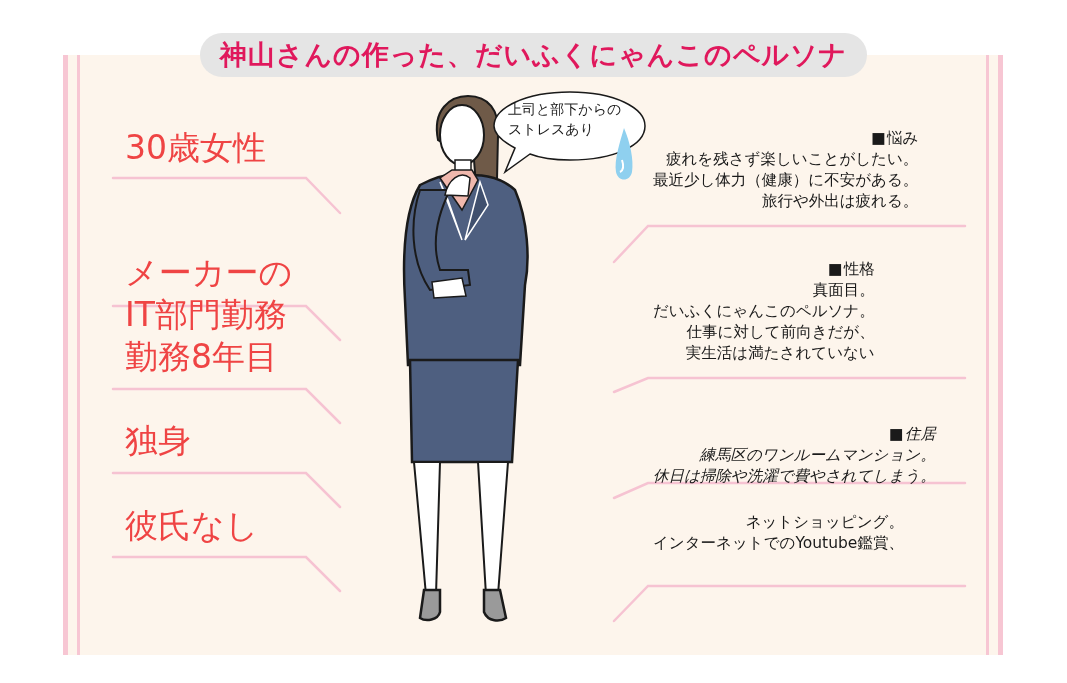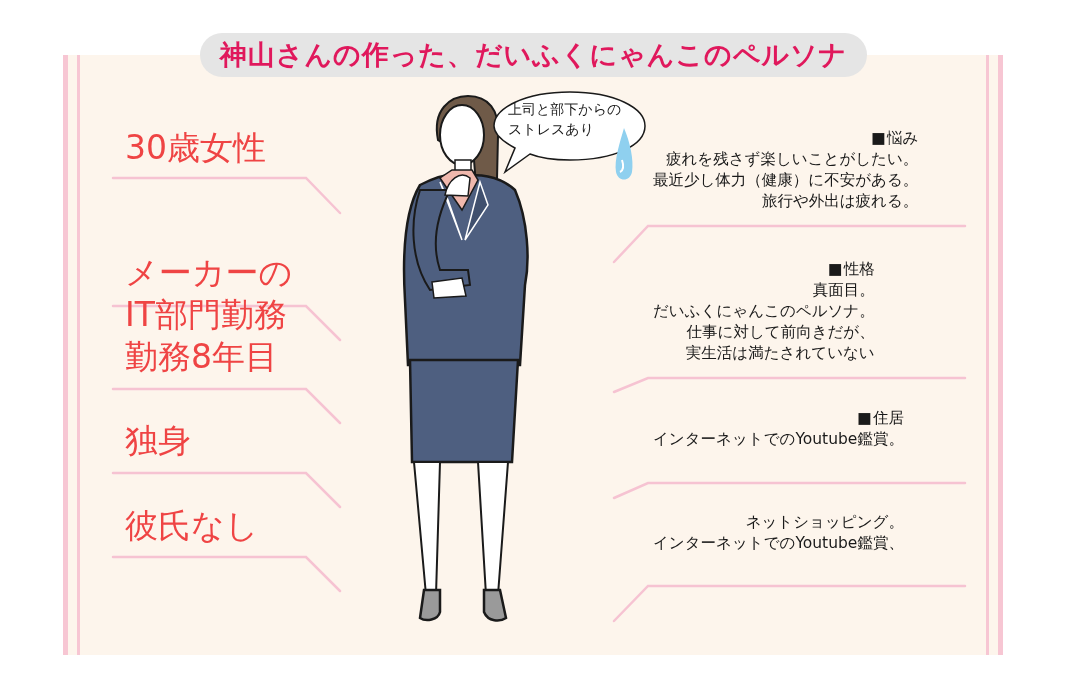--- a/index.html
+++ b/index.html
@@ -107,20 +107,21 @@
   <div>最近少し体力（健康）に不安がある。</div>
   <div>旅行や外出は疲れる。</div>
 </div>
 <div class="right-block" style="top:259px;">
   <div class="head">性格</div>
   <div>真面目。</div>
   <div>だいふくにゃんこのペルソナ。</div>
   <div>仕事に対して前向きだが、</div>
   <div>実生活は満たされていない</div>
 </div>
-<div class="right-block" style="top:408px;">
+<div class="right-block" style="top:424px;font-style:italic;">
   <div class="head">住居</div>
-  <div>インターネットでのYoutube鑑賞。</div>
+  <div>練馬区のワンルームマンション。</div>
+  <div>休日は掃除や洗濯で費やされてしまう。</div>
 </div>
 <div class="right-block" style="top:512px;">
   <div>ネットショッピング。</div>
   <div>インターネットでのYoutube鑑賞、</div>
 </div>
 
 </body></html>

